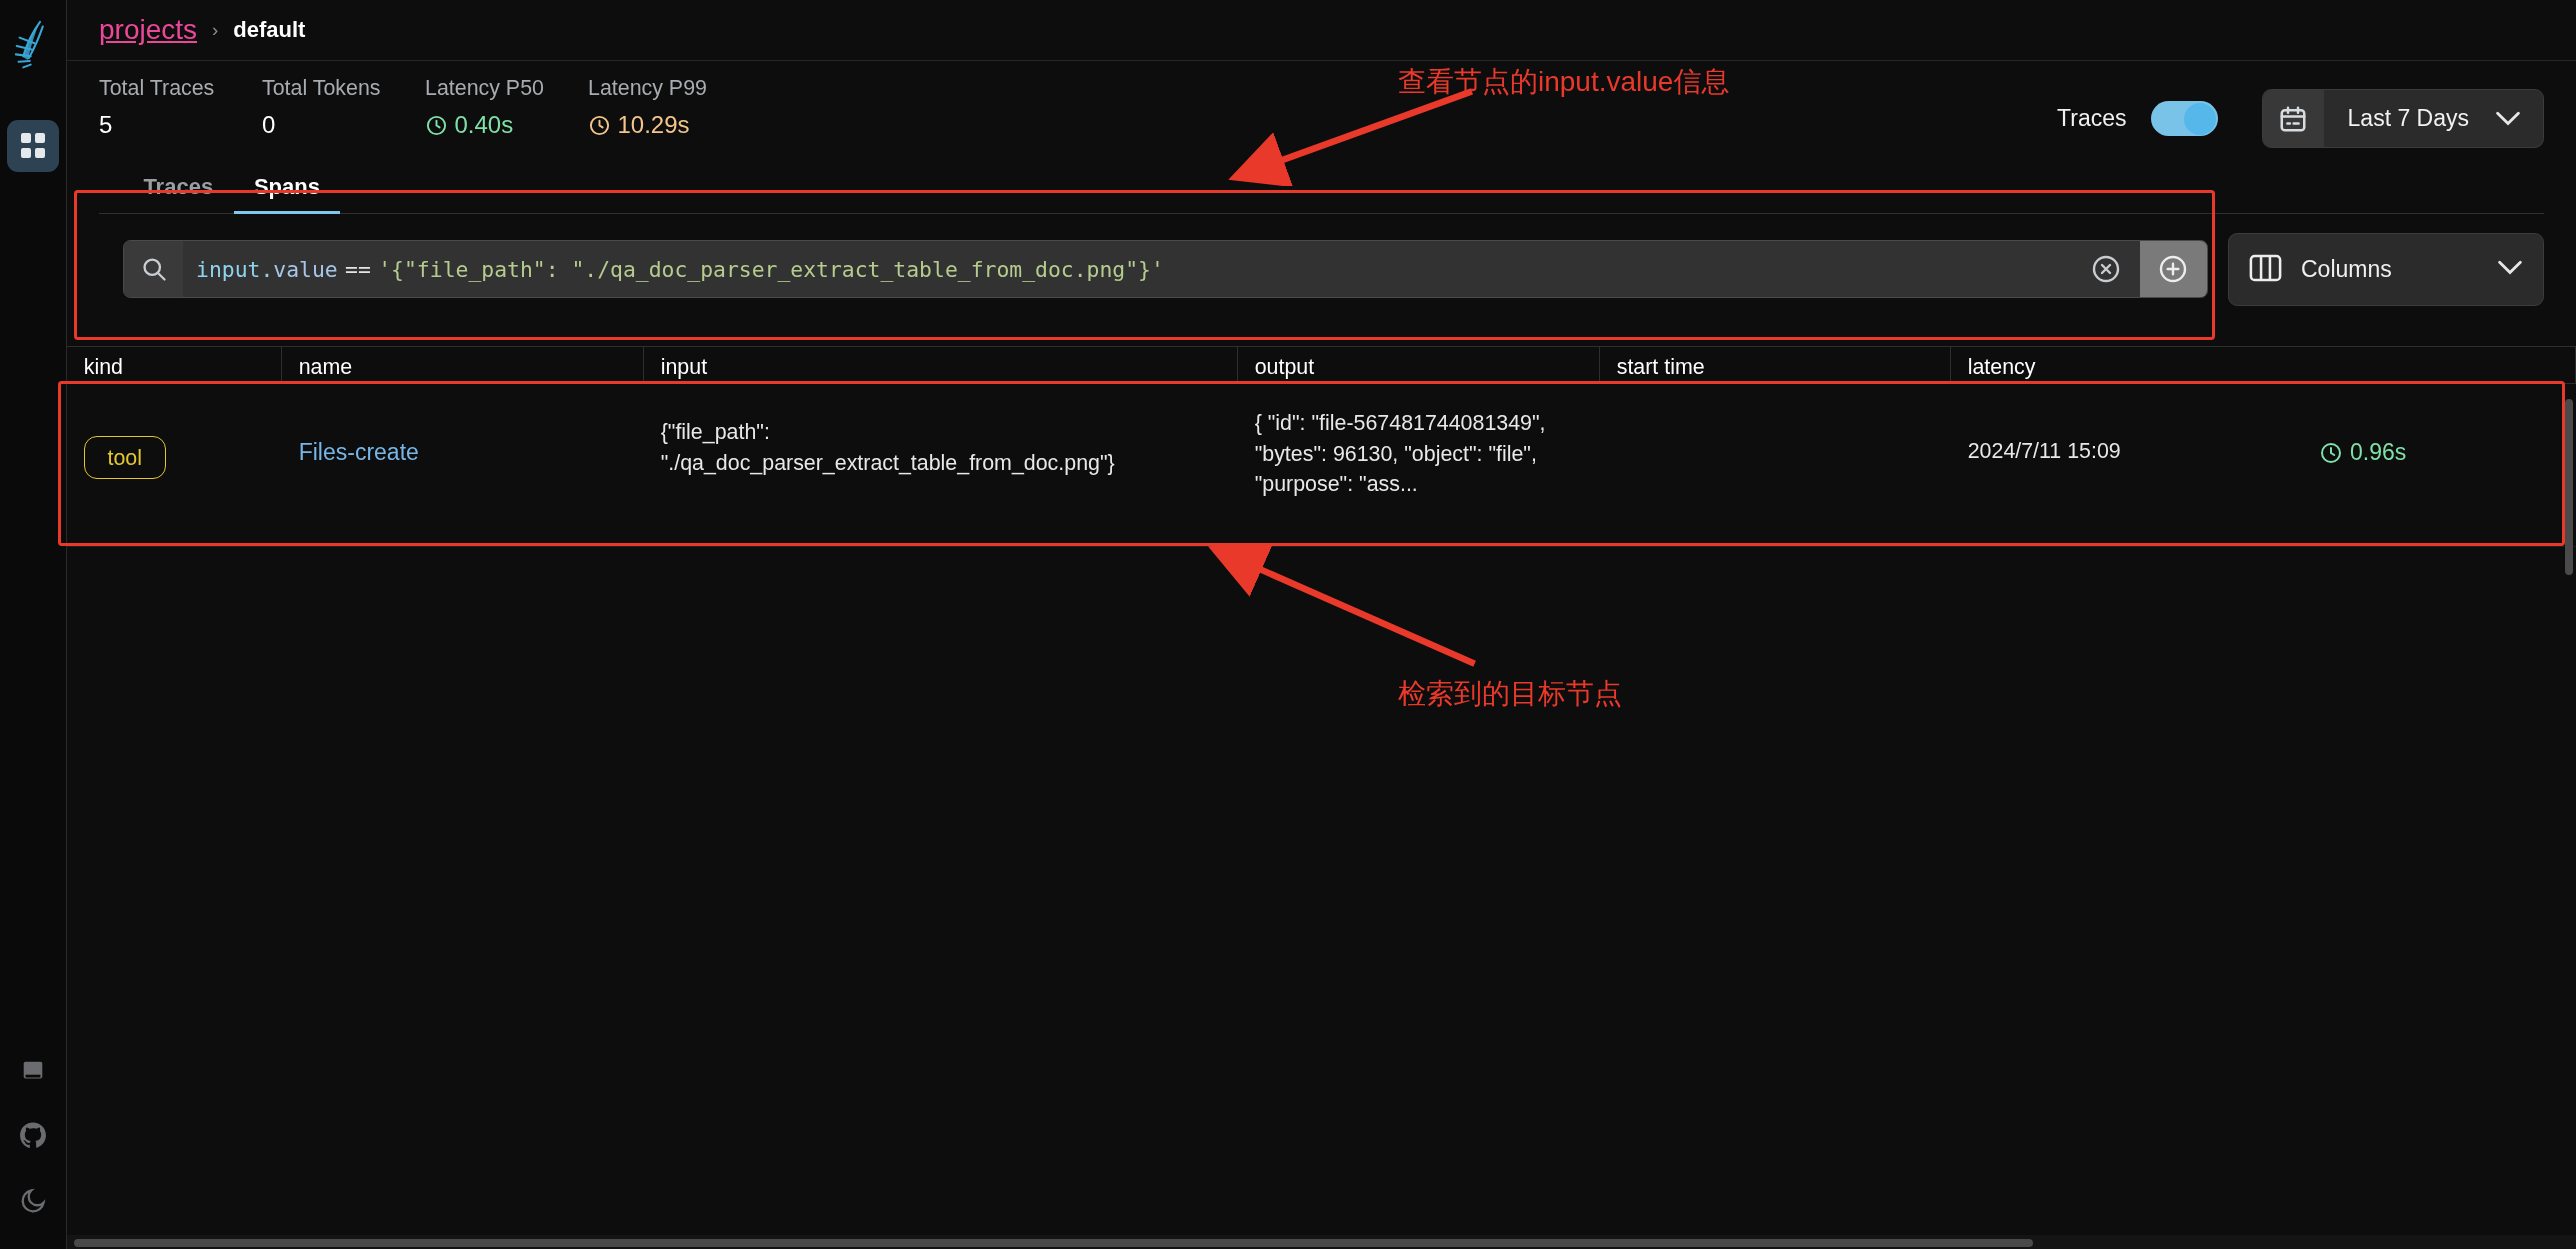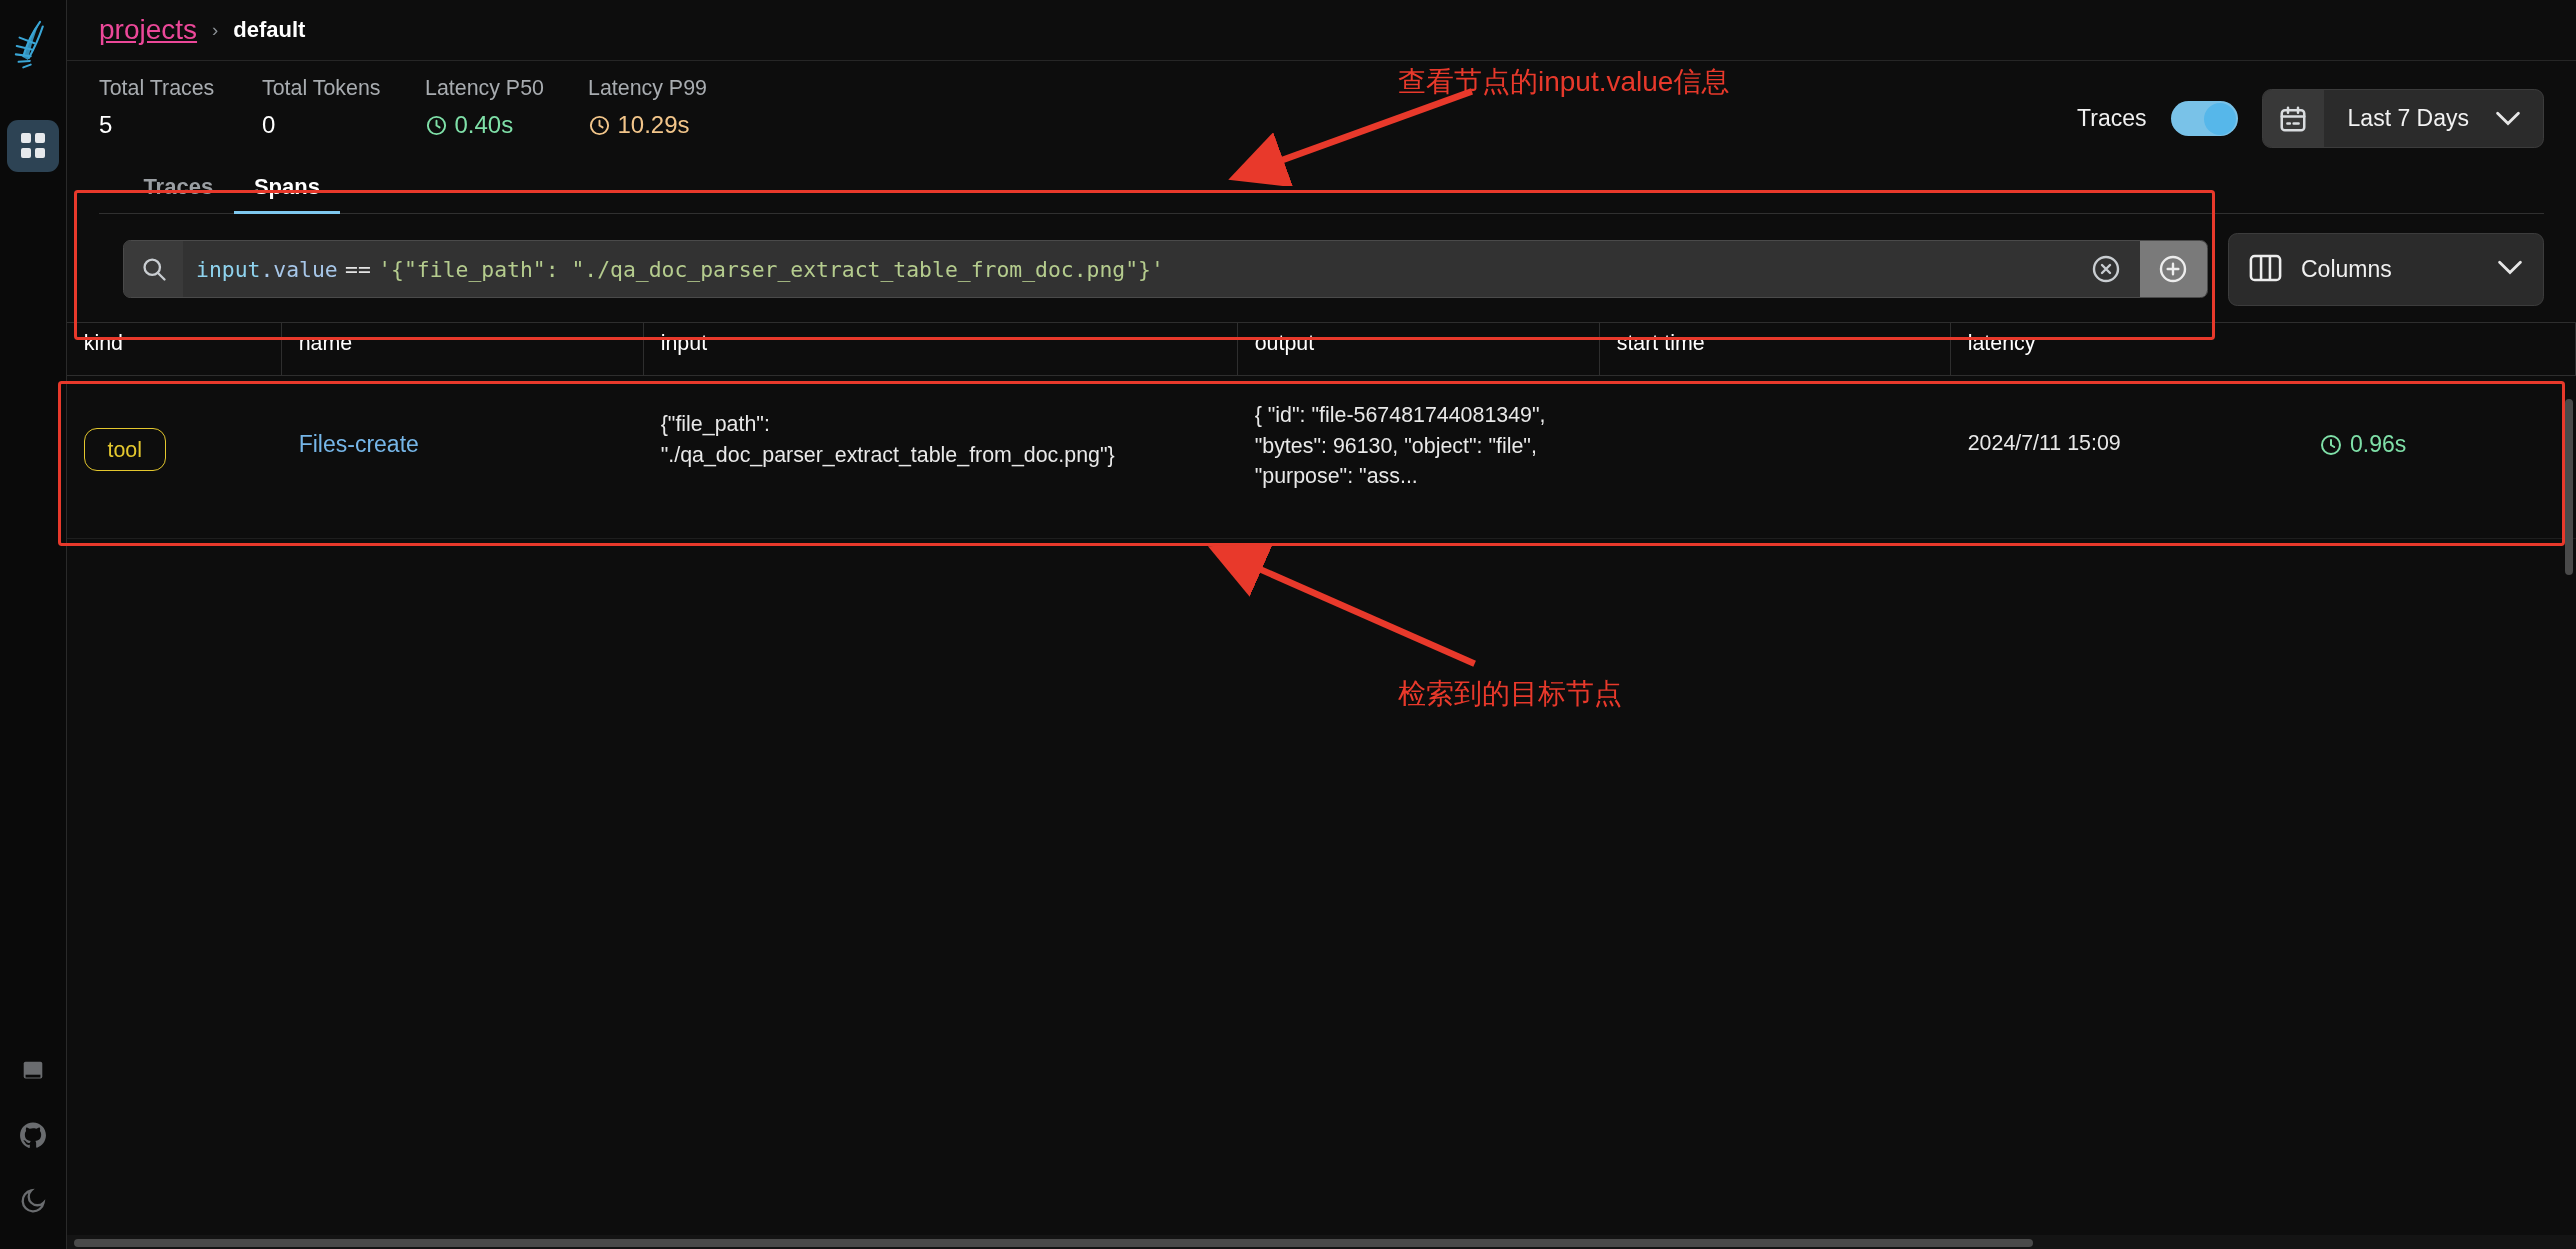--- a/index.html
+++ b/index.html
@@ -82,28 +82,28 @@
     flex: 0 0 316px; height: 73px; background: #2b2b2b; border: 0.9px solid #3c3c3c; border-radius: 9.3px;
     display: flex; align-items: center; padding: 0 20.4px; gap: 18.6px;
   }
   .colbtn .cap { flex: 1; color: #f0f0f0; font-size: 23px; }
 
   
   .toprt { position: absolute; right: 32px; top: 89px; display: flex; align-items: center; gap: 24px; }
   .stream-lbl { color: #f0f0f0; font-size: 23px; }
   .toggle { width: 67px; height: 35px; border-radius: 17.6px; background: #79c2e8; position: relative; }
   .toggle .knob { position: absolute; right: 1.9px; top: 1.9px; width: 32px; height: 32px; border-radius: 50%; background: #56b7ea; }
-  .datebtn { height: 59px; display: flex; align-items: stretch; background: #2b2b2b; border: 0.9px solid #3c3c3c; border-radius: 9.3px; overflow: hidden; }
+  .datebtn { height: 59px; display: flex; align-items: stretch; background: #2b2b2b; border: 0.9px solid #3c3c3c; border-radius: 9.3px; overflow: hidden; margin-left: 20px; }
   .date-ic { width: 61px; background: #383838; display: flex; align-items: center; justify-content: center; }
   .date-cap { display: flex; align-items: center; padding: 0 26px 0 24px; color: #f2f2f2; font-size: 23px; }
   .date-chev { display: flex; align-items: center; padding-right: 22px; }
 
   
   .table { padding: 0 0 0 0; }
-  .thead { display: flex; border-top: 0.9px solid #2e2e2e; border-bottom: 0.9px solid #2e2e2e; height: 54px; }
+  .thead { display: flex; border-top: 0.9px solid #2e2e2e; border-bottom: 0.9px solid #2e2e2e; height: 38px; margin-top: 24px; }
   .th { color: #ffffff; font-size: 21.4px; padding: 7.4px 0 0 16.7px; border-right: 0.9px solid #2e2e2e; overflow: hidden; }
   .tbody-row { display: flex; height: 163px; border-bottom: 0.9px solid #1e1e1e; }
   .td { padding: 33px 20.4px 0 16.7px; font-size: 21.4px; color: #e8e8e8; line-height: 1.42; overflow: hidden; }
   .c-kind { width: 215px; flex: 0 0 215px; }
   .c-name { width: 362px; flex: 0 0 362px; }
   .c-input { width: 594px; flex: 0 0 594px; }
   .c-output { width: 362px; flex: 0 0 362px; }
   .c-evals { width: 351px; flex: 0 0 351px; }
   .c-start { width: 351px; flex: 0 0 351px; }
   .c-lat { flex: 1; }

